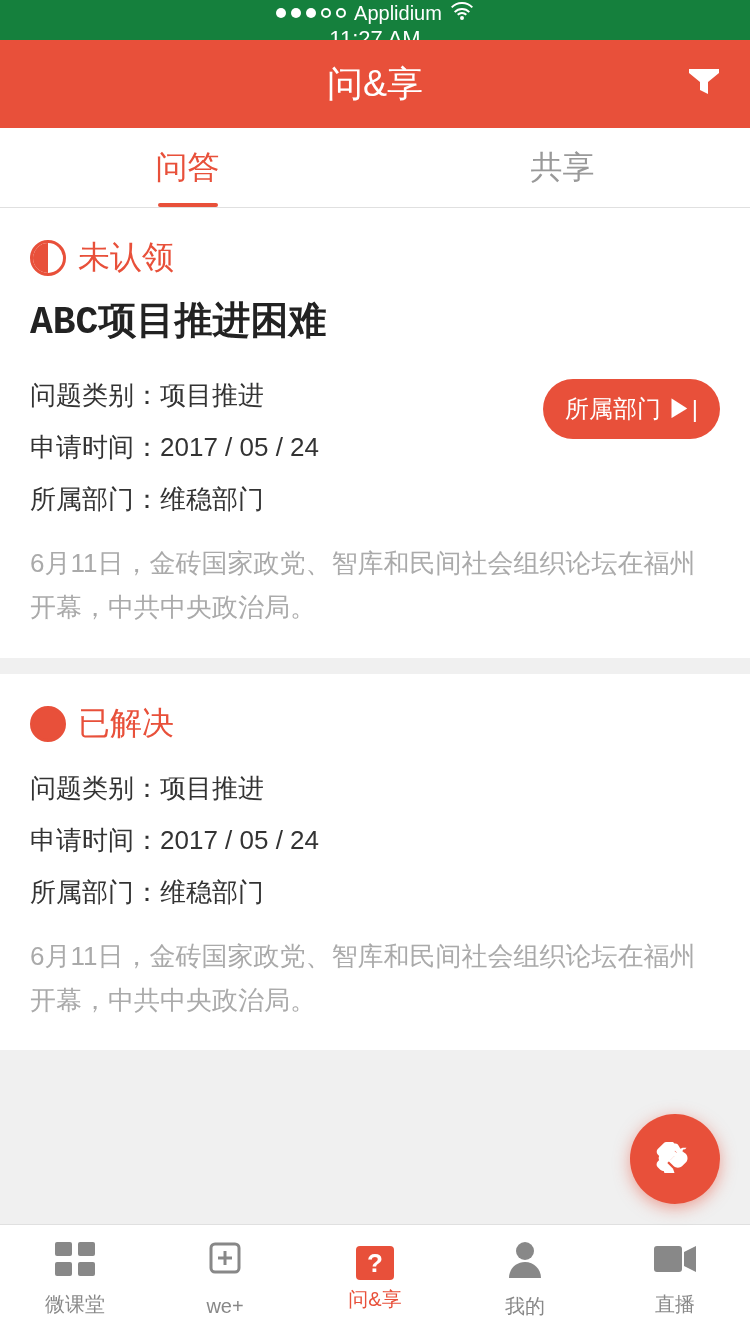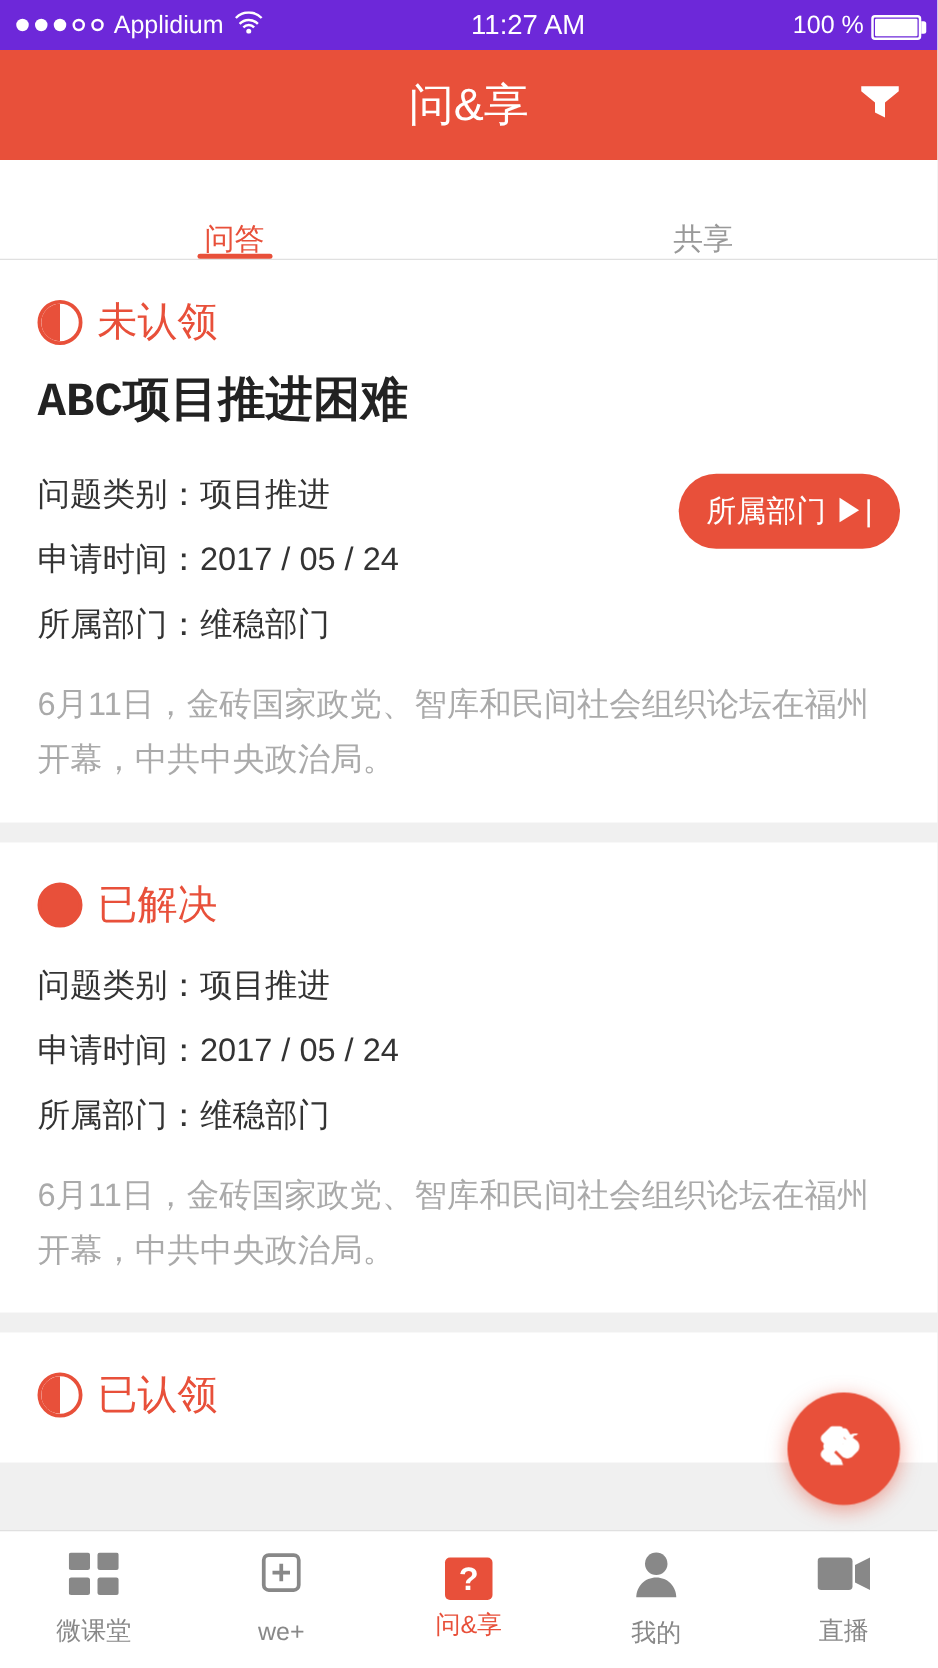--- a/index.html
+++ b/index.html
@@ -8,26 +8,27 @@
       font-family: -apple-system, "PingFang SC", "Helvetica Neue", Arial, sans-serif;
       width: 750px;
       min-height: 1334px;
       background: #f0f0f0;
       position: relative;
       overflow-x: hidden;
     }
 
     
     .status-bar {
-      background: #6d28d9;
+      background: #15803d;
       height: 40px;
       display: flex;
       align-items: center;
       justify-content: space-between;
       padding: 0 13px;
+      flex-direction: column;
     }
     .status-left {
       display: flex;
       align-items: center;
       gap: 8px;
       color: white;
       font-size: 22px;
     }
     .status-dots {
       display: flex; gap: 5px;
@@ -85,22 +86,22 @@
       background: white;
       display: flex;
       height: 80px;
       border-bottom: 1px solid #e0e0e0;
     }
     .tab {
       flex: 1;
       display: flex;
       flex-direction: column;
       align-items: center;
-      justify-content: flex-end;
-      font-size: 24px;
+      justify-content: center;
+      font-size: 32px;
       color: #999;
       position: relative;
       cursor: pointer;
     }
     .tab.active {
       color: #e8503a;
     }
     .tab.active::after {
       content: '';
       position: absolute;
@@ -351,26 +352,20 @@
       <div class="card-meta">
         <span>申请时间：</span><span>2017 / 05 / 24</span>
       </div>
       <div class="card-meta">
         <span>所属部门：</span><span>维稳部门</span>
       </div>
     </div>
     <div class="card-desc">6月11日，金砖国家政党、智库和民间社会组织论坛在福州开幕，中共中央政治局。</div>
   </div>
 
-  <div class="card" style="padding-bottom:16px;">
-    <div class="status-row">
-      <div class="status-icon half"></div>
-      <span class="status-label">已认领</span>
-    </div>
-  </div>
 
 </div>
 
 <div class="fab">
   <span class="fab-icon">
     <svg width="46" height="46" viewBox="0 0 64 64" fill="white">
       <path d="M44 22c-2 0-4 .8-5.4 2.2L34 28.8l-3.2-3.2 5.8-5.8C35 18.6 33 18 31 18c-2.2 0-4.4.9-6 2.4L20 25.4c-1.6 1.6-2.4 3.8-2.4 6s.8 4.4 2.4 6L30 47.4c1.6 1.6 3.8 2.4 6 2.4 2.2 0 4.4-.8 6-2.4l5-5c1.6-1.6 2.4-3.8 2.4-6 0-2.2-.8-4.4-2.4-6L44 28c-.6-.6-1.4-1-2-1.2L44 24c.6 0 1.2.1 1.8.3L48 22h-4zm-12 4l3.2 3.2-9.6 9.6L22.4 35.6l9.6-9.6zM20 14c-1.4 0-2.8.5-3.8 1.5L8 23.7c-1 1-1.5 2.4-1.5 3.8s.5 2.8 1.5 3.8l2 2c-1 1.8-1 4 0 5.8l-2 2c-2.2 2.2-2.2 5.8 0 8l3.5 3.5c1 1 2.4 1.5 3.8 1.5h1l1 3h14l-2-6-8-8 9.6-9.6 8 8 6 2v-14l-3-1c0-1.4-.5-2.8-1.5-3.8L36 17.5C35 16.5 33.6 16 32.2 16H31c-.4-1.2-1.8-2-3.2-2H20z"></path>
     </svg>
   </span>
 </div>

